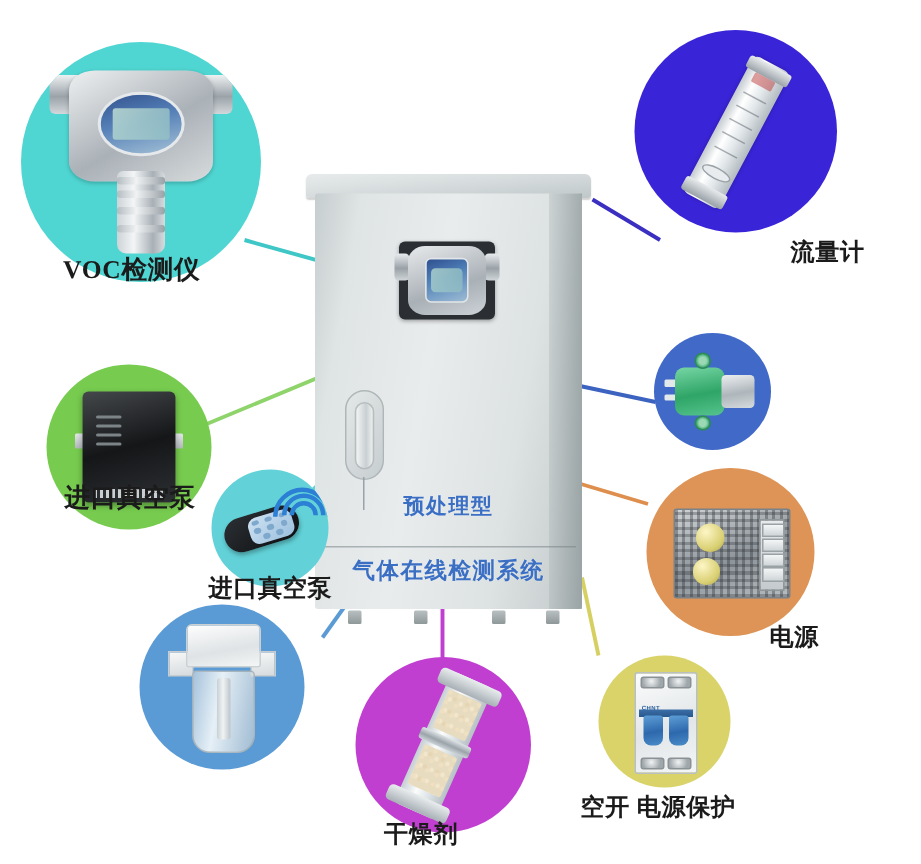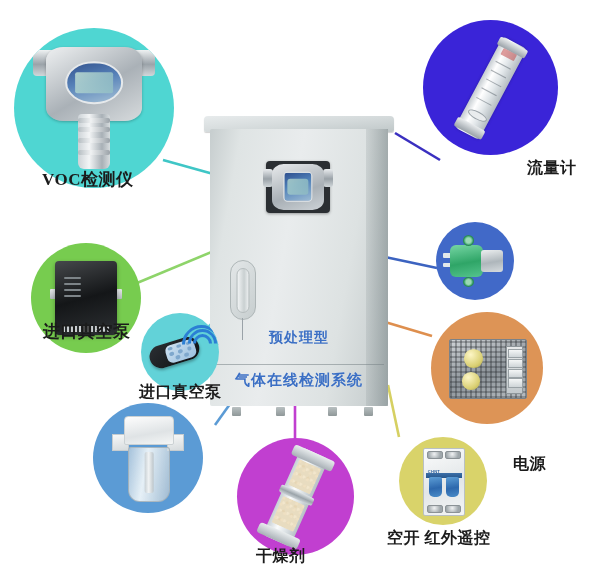--- a/index.html
+++ b/index.html
@@ -423,37 +423,37 @@
         <div class="psu-cap" style="left:16%;top:56%;width:24%;height:30%;"></div>
         <div class="psu-term">
           <div class="psu-term-row" style="top:5%;"></div>
           <div class="psu-term-row" style="top:26%;"></div>
           <div class="psu-term-row" style="top:47%;"></div>
           <div class="psu-term-row" style="top:68%;"></div>
         </div>
       </div>
     </div>
   </div>
-  <div class="caption" style="left:513px;top:415px;font-size:16px;margin-top:39px;">电源</div>
+  <div class="caption" style="left:513px;top:415px;font-size:16px;">电源</div>
 
   <div class="bubble" style="left:399px;top:437px;width:88px;height:88px;background:#d9d36a;">
     <div class="art">
       <div class="brk-body">
         <div class="brk-screw" style="left:8%;top:3%;"></div>
         <div class="brk-screw" style="right:8%;top:3%;"></div>
         <div class="brk-brand">CHNT</div>
         <div class="brk-band" style="top:36%;"></div>
         <div class="brk-lever" style="left:13%;"></div>
         <div class="brk-lever" style="right:13%;"></div>
         <div class="brk-screw" style="left:8%;bottom:3%;"></div>
         <div class="brk-screw" style="right:8%;bottom:3%;"></div>
       </div>
     </div>
   </div>
-  <div class="caption" style="left:387px;top:528px;font-size:16px;">空开  红外遥控</div>
+  <div class="caption" style="left:387px;top:528px;font-size:16px;">空开  电源保护</div>
 
   <div class="bubble" style="left:237px;top:438px;width:117px;height:117px;background:#c13fd0;">
     <div class="art">
       <div class="des-tube">
         <div class="des-end" style="top:0%;"></div>
         <div class="des-beads" style="top:13%;height:29%;"></div>
         <div class="des-band" style="top:44%;"></div>
         <div class="des-beads" style="top:54%;height:30%;"></div>
         <div class="des-end" style="bottom:0%;"></div>
       </div>

